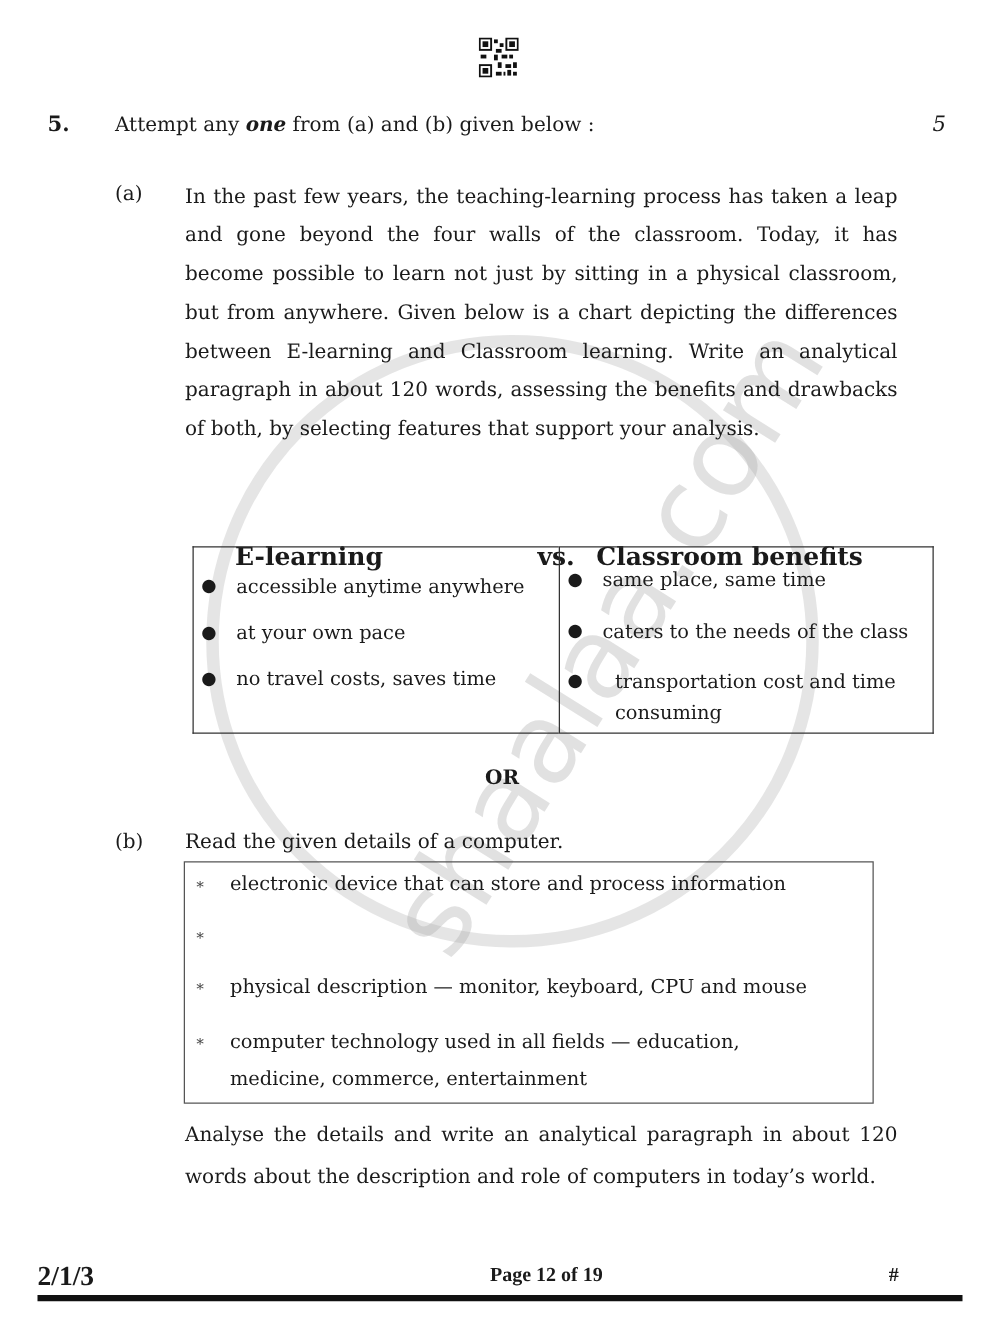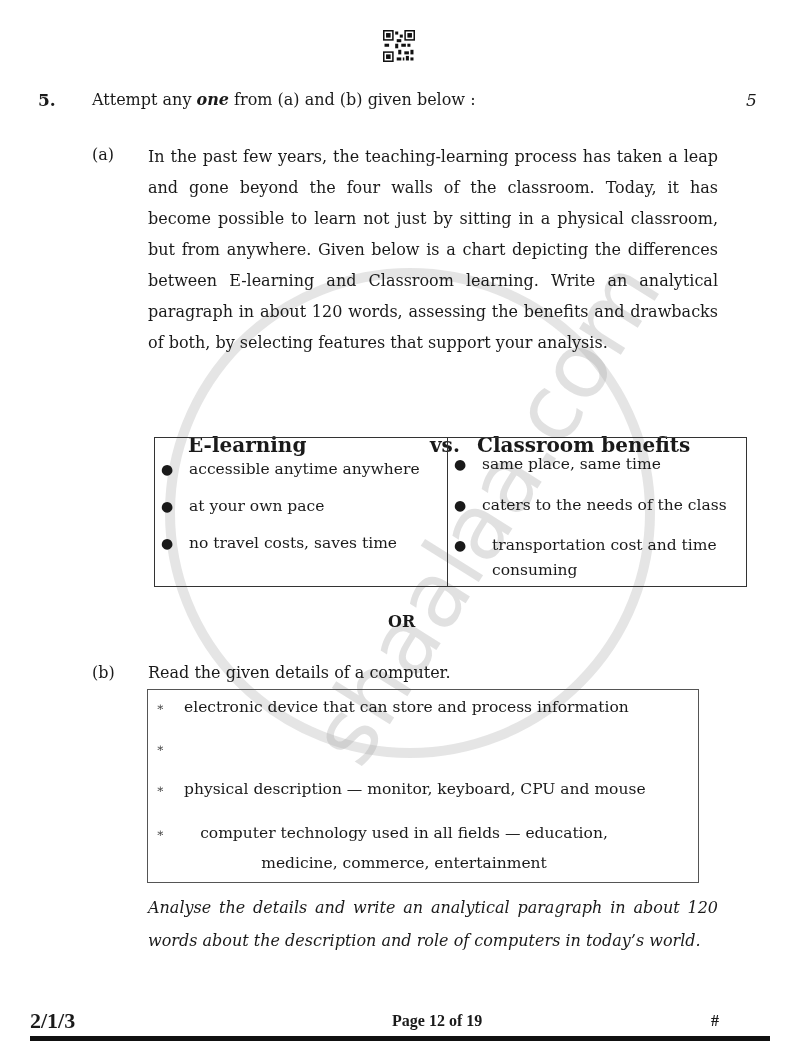--- a/index.html
+++ b/index.html
@@ -124,22 +124,22 @@
     </div>
   <div class="li" style="top:47px;">
       <span class="b">∗</span>
     </div>
   <div class="li" style="top:88px;">
       <span class="b">∗</span>
       <span>physical description — monitor, keyboard, CPU and mouse</span>
     </div>
   <div class="li" style="top:128px;line-height:30px;">
       <span class="b">∗</span>
-      <span style="width:440px;text-align:center;">computer technology used in all fields — education, medicine, commerce, entertainment</span>
+      <span style="width:440px;">computer technology used in all fields — education, medicine, commerce, entertainment</span>
     </div>
 </div>
 
-<div class="abs para" style="top:891px;line-height:33px;font-style:italic;">Analyse the details and write an analytical paragraph in about 120 words about the description and role of computers in today’s world.</div>
+<div class="abs para" style="top:891px;line-height:33px;">Analyse the details and write an analytical paragraph in about 120 words about the description and role of computers in today’s world.</div>
 
 <div class="abs foot-left">2/1/3</div>
 <div class="abs foot-mid">Page 12 of 19</div>
 <div class="abs foot-right">#</div>
 <div class="abs rule"></div>
 
 </body></html>

